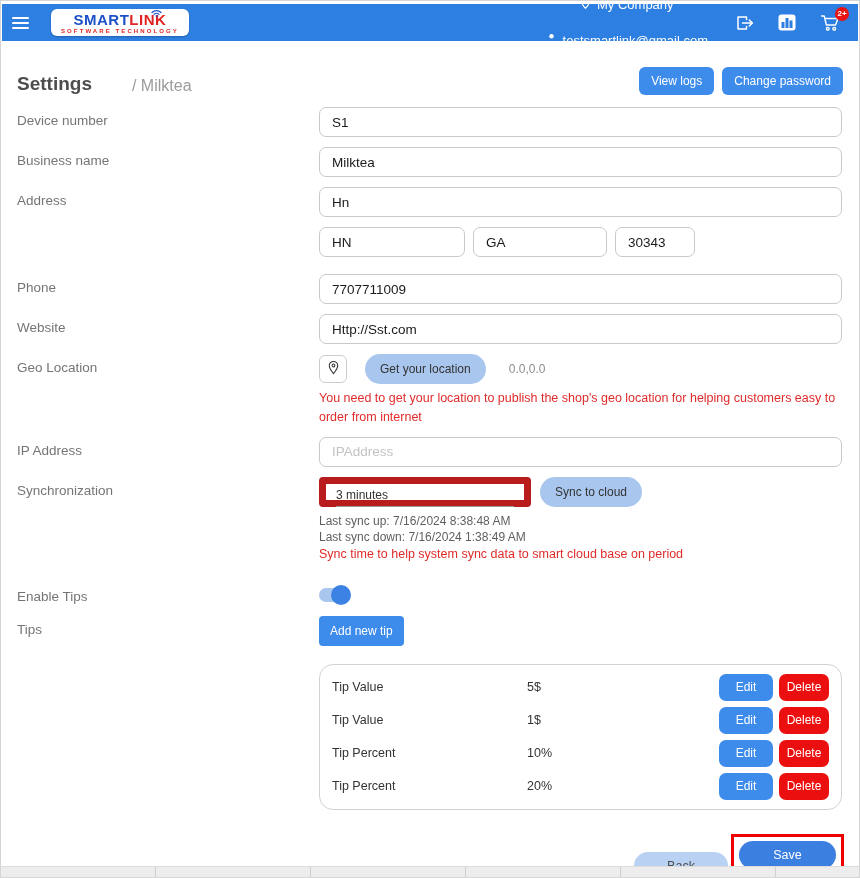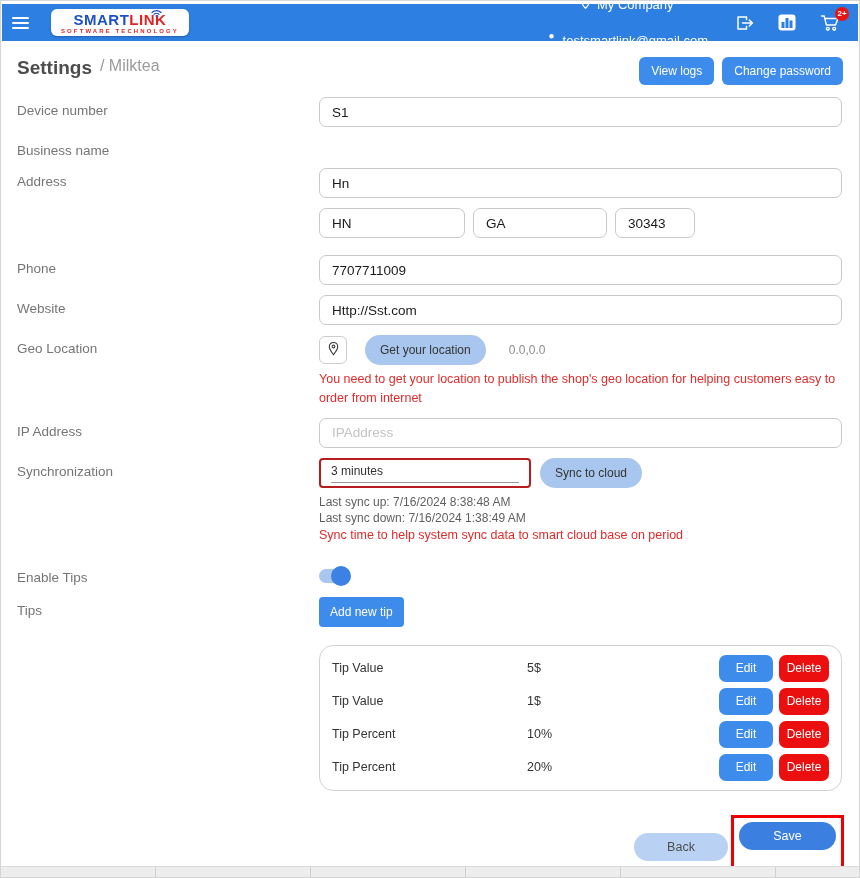--- a/index.html
+++ b/index.html
@@ -17,21 +17,21 @@
   .logo-link { color:#e02424; }
   .wifi { position:absolute; top:-8px; right:3px; }
   .logo-sub { font-size:6px; color:#e02424; letter-spacing:2.1px; font-weight:bold; margin-top:1px; }
   .topnav { margin-left:auto; display:flex; align-items:center; gap:19px; font-size:13px;flex-direction:column; }
   .topnav-item { display:flex; align-items:center; gap:5px; cursor:pointer; white-space:nowrap; }
   .topactions { display:flex; align-items:center; gap:24px; margin-left:28px; margin-right:6px; }
   .topaction { position:relative; cursor:pointer; display:flex; }
   .cart-badge { position:absolute; top:-7px; right:-9px; background:#e81414; color:#fff; font-size:8px; font-weight:bold; width:14px; height:14px; border-radius:50%; display:flex; align-items:center; justify-content:center; }
 
   
-  .title-row { display:flex; align-items:flex-start; padding:16px 16px 10px 16px; }
+  .title-row { display:flex; align-items:flex-end; padding:26px 16px 10px 16px;gap:32px; }
   .page-title { font-size:19px; font-weight:bold; color:#4d4d4d; }
   .breadcrumb { font-size:16px; color:#9b9b9b; margin-left:8px; }
   .title-buttons { margin-left:auto; display:flex; gap:8px; }
   .btn-blue { background:#3d8bea; color:#fff; border:none; font-size:12px; padding:7px 12px; border-radius:6px; cursor:pointer; font-family:inherit; }
 
   
   .form { margin-top:2px; }
   .frow { display:flex; padding:0 17px 0 16px; margin-bottom:10px; }
   .flabel { width:302px; flex:0 0 302px; color:#757575; font-size:13.5px; padding-top:6px; }
   .fcontrol { flex:1; min-width:0; }
@@ -41,21 +41,21 @@
   .w-city { width:146px; } .w-state { width:134px; } .w-zip { width:80px; }
   .gap-lg { margin-top:17px; }
 
   .geo-line { display:flex; align-items:center; gap:18px; }
   .pin-btn { width:28px; height:28px; border:1px solid #ccc; border-radius:6px; background:#fff; display:flex; align-items:center; justify-content:center; cursor:pointer; }
   .pill-light { background:#a9c7ee; color:#333; border:none; border-radius:15px; padding:8px 15px; font-size:12px; cursor:pointer; font-family:inherit; }
   .coords { color:#8d8d8d; font-size:12px; margin-left:5px; }
   .warn-red { color:#e02b2b; font-size:12.5px; line-height:1.5; margin-top:5px; max-width:535px; }
 
   .sync-line { display:flex; align-items:flex-start; gap:9px; }
-  .select-box { width:212px; height:30px; border:2px solid #b91c1c; border-radius:4px; padding:4px 10px 0; cursor:pointer; background:#fff; }
+  .select-box { width:212px; height:30px; border:7px solid #b91c1c; border-radius:4px; padding:4px 10px 0; cursor:pointer; background:#fff; }
   .select-inner { font-size:12px; color:#333; border-bottom:1px solid #9a9a9a; padding-bottom:4px; }
   .sync-info { color:#5f5f5f; font-size:12px; line-height:1.35; margin-top:6px; }
   .note-red { color:#e02b2b; font-size:12.5px; margin-top:2px; }
 
   .row-tight { margin-top:22px; margin-bottom:12px; }
   .toggle { position:relative; width:29px; height:14px; background:#a9c7ee; border-radius:7px; margin-top:5px; cursor:pointer; }
   .toggle-knob { position:absolute; top:-3px; right:-3px; width:20px; height:20px; border-radius:50%; background:#3b82e4; }
 
   .btn-addtip { background:#3d8bea; color:#fff; border:none; border-radius:4px; padding:8px 11px; font-size:12px; cursor:pointer; font-family:inherit; }
   .tips-table { border:1px solid #d2d2d2; border-radius:14px; margin-top:18px; padding:6px 0; }
@@ -176,20 +176,21 @@
 
   <div class="form">
 
     <div class="frow">
       <div class="flabel">Device number</div>
       <div class="fcontrol"><input class="tinput" value="S1" style=""></div>
     </div>
 
     <div class="frow">
       <div class="flabel">Business name</div>
+      <div class="fcontrol"><input class="tinput" value="Milktea" style=""></div>
     </div>
 
     <div class="frow">
       <div class="flabel">Address</div>
       <div class="fcontrol"><input class="tinput" value="Hn" style=""></div>
     </div>
 
     <div class="frow">
       <div class="flabel"></div>
       <div class="fcontrol addr-line2">

